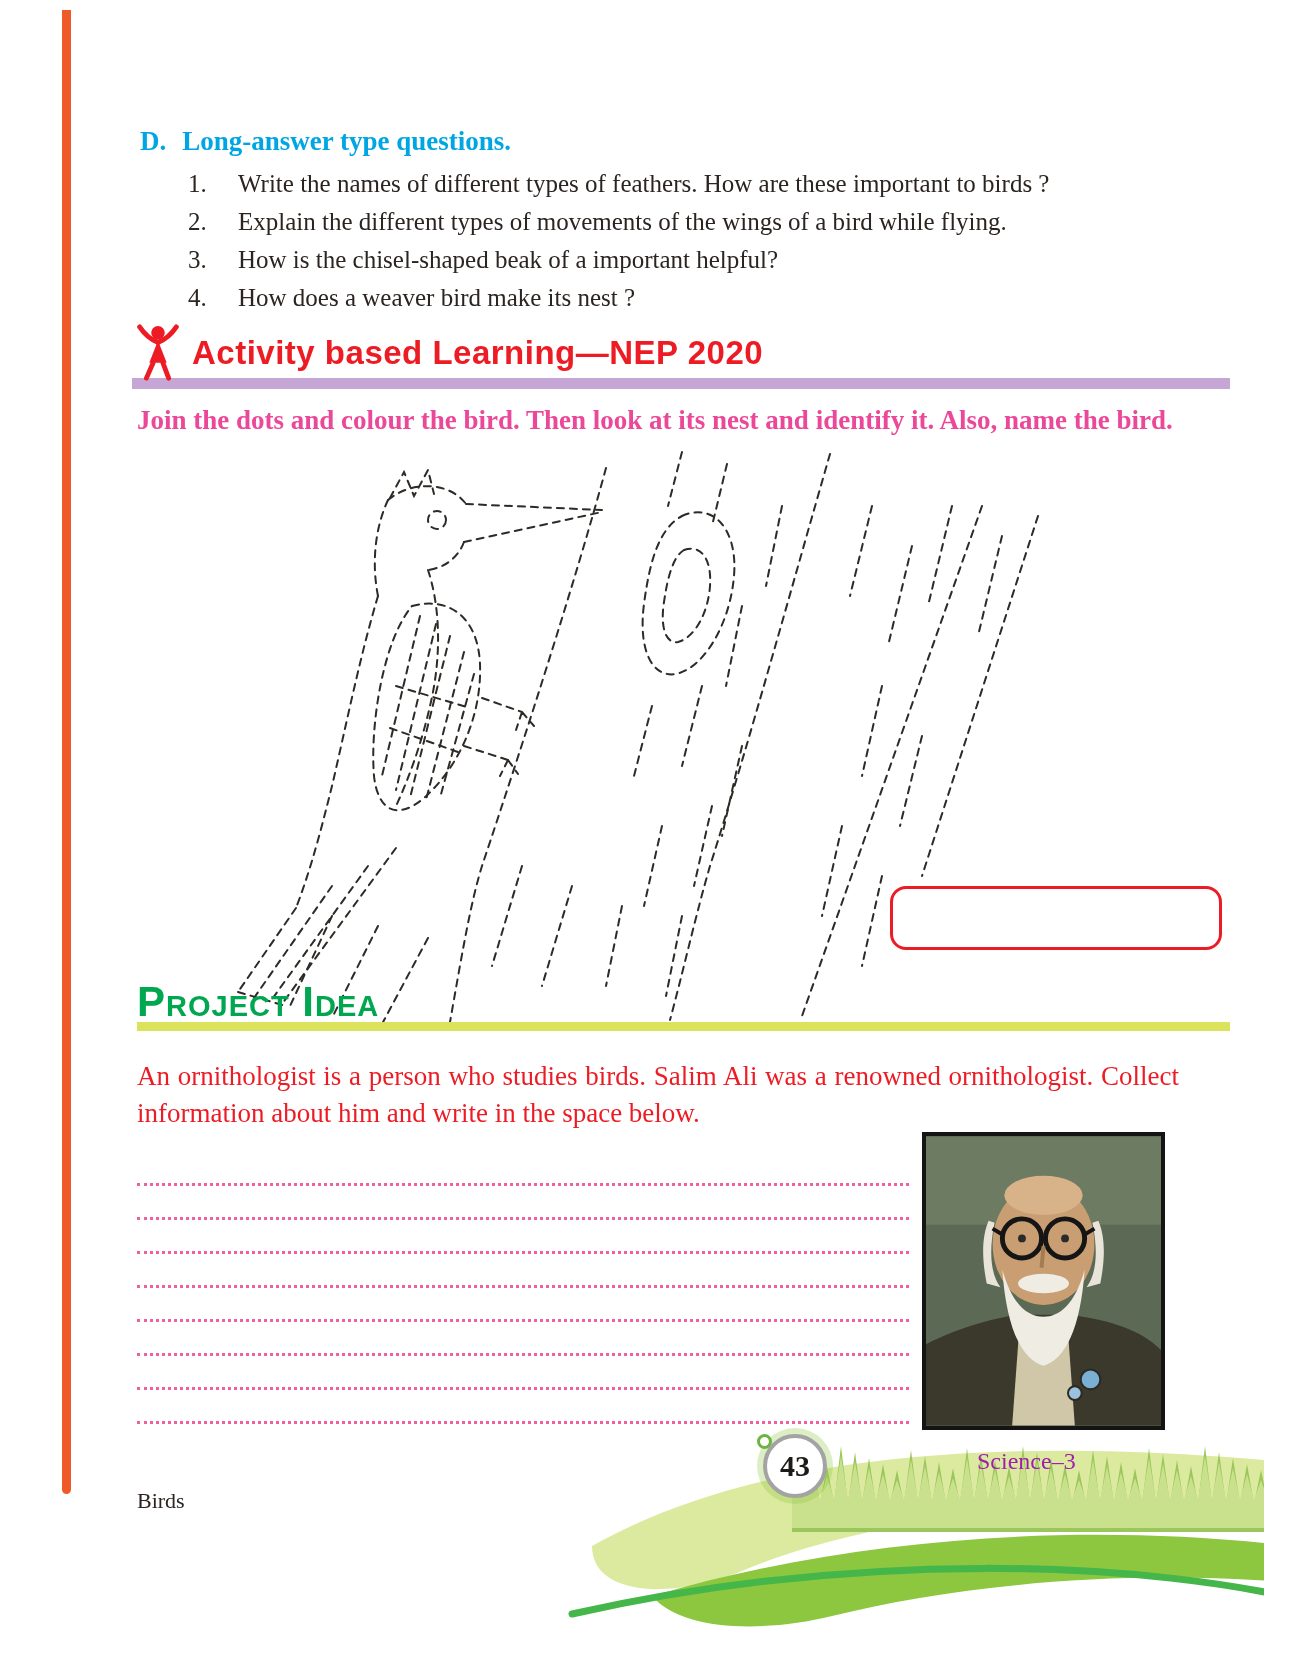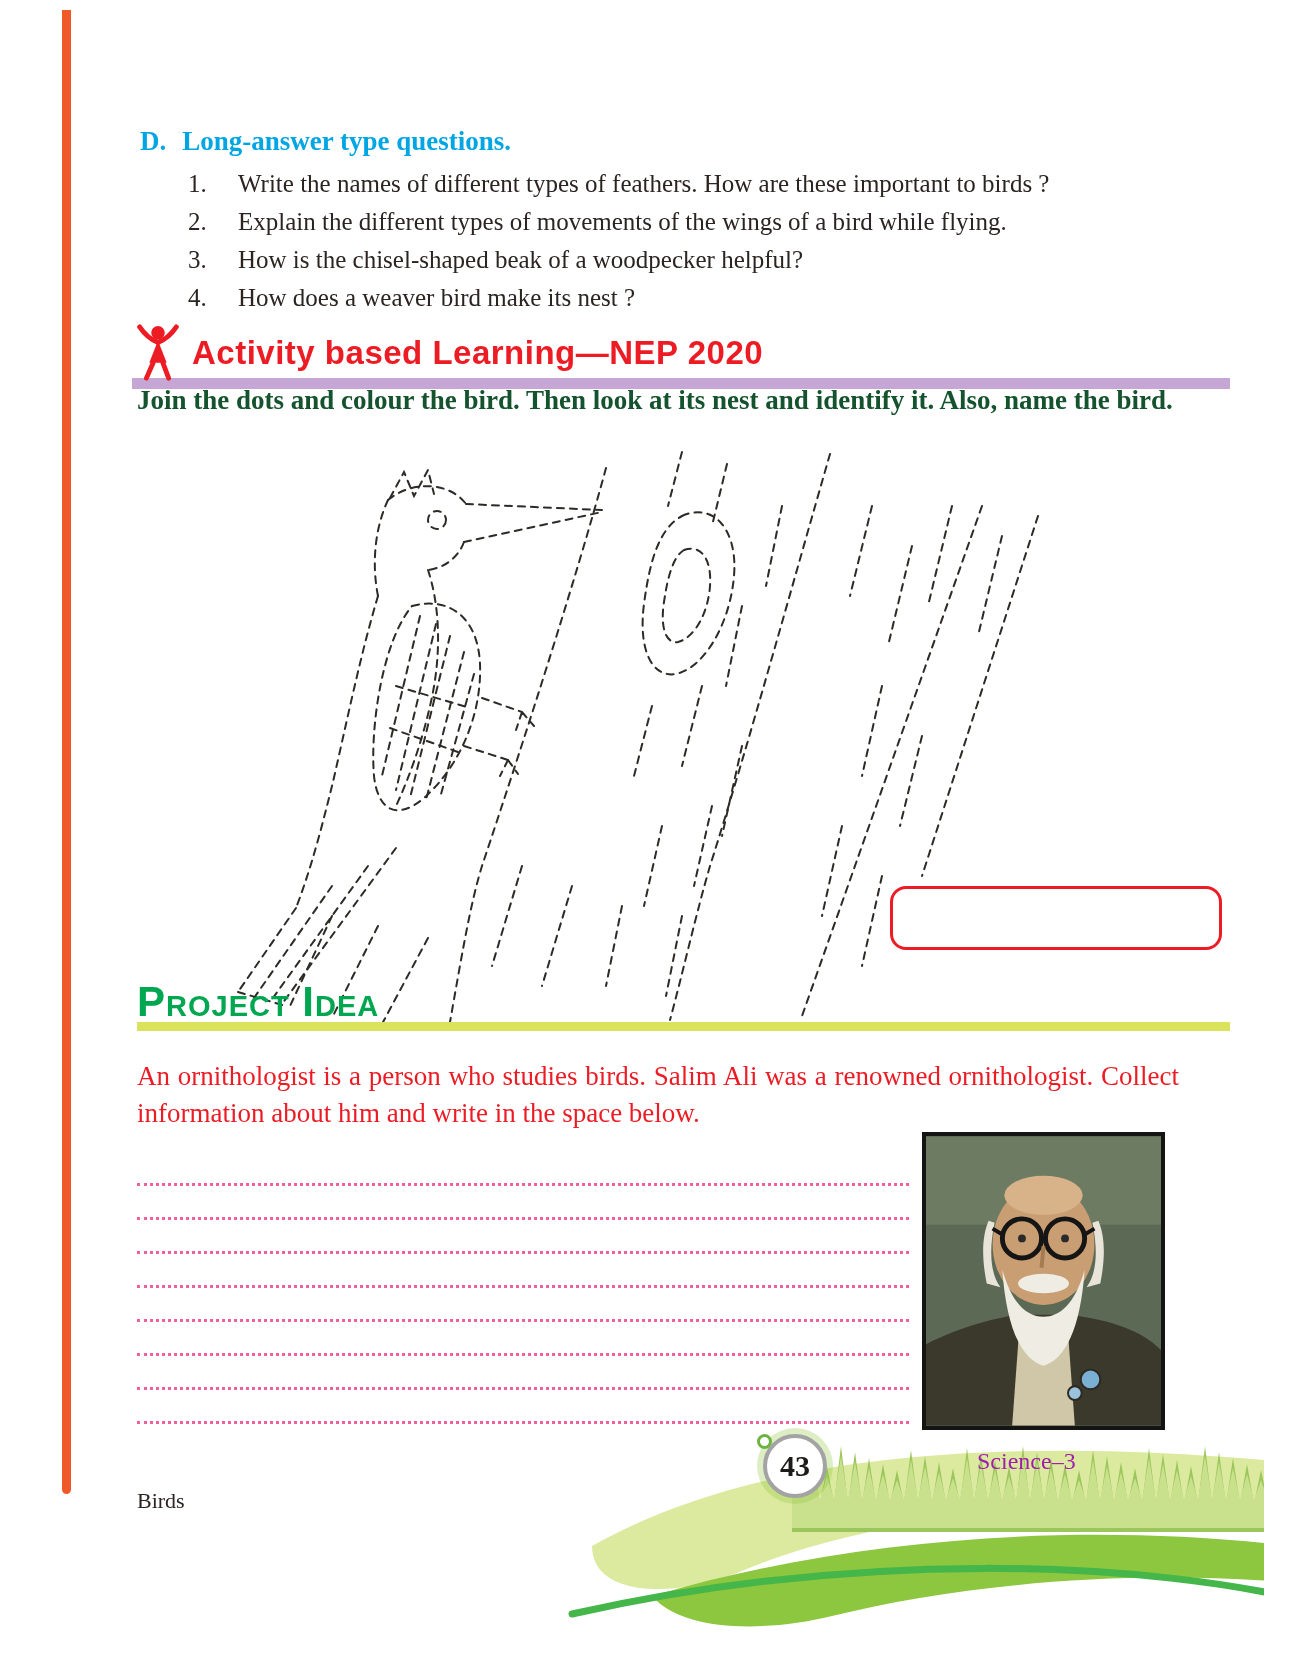--- a/index.html
+++ b/index.html
@@ -16,22 +16,22 @@
   .q-row{display:flex;font-size:25px;line-height:38px;color:#2b2421;}
   .q-num{width:50px;margin-left:48px;flex:none;}
   .q-text{flex:1;}
 
   
   .activity-icon{position:absolute;left:100px;top:314px;width:52px;height:58px;z-index:3;}
   .activity-head{position:absolute;left:160px;top:324px;z-index:3;
         font-family:"Liberation Sans", sans-serif;font-weight:bold;font-size:33px;color:#ed1c24;letter-spacing:.5px;}
   .purple-bar{position:absolute;left:100px;top:368px;width:1098px;height:11px;background:#c6a6d4;z-index:1;}
 
-  .instruction{position:absolute;left:105px;top:372px;width:1048px;
-        font-weight:bold;font-size:27px;line-height:37px;color:#14532d;text-align:justify;}
+  .instruction{position:absolute;left:105px;top:392px;width:1048px;
+        font-weight:bold;font-size:27px;line-height:37px;color:#ec4899;text-align:justify;}
 
   .bird-svg{position:absolute;left:150px;top:436px;width:900px;height:580px;}
 
   .answer-box{position:absolute;left:858px;top:876px;width:332px;height:64px;border:3px solid #ed1c24;border-radius:16px;box-sizing:border-box;background:#fff;}
 
   
   .project-bar{position:absolute;left:105px;top:1012px;width:1093px;height:9px;background:#dbe25b;z-index:1;}
   .project-head{position:absolute;left:105px;top:968px;z-index:2;
         font-family:"Liberation Sans", sans-serif;font-weight:bold;font-size:42px;line-height:48px;
         font-variant:small-caps;letter-spacing:1px;color:#00a650;}
@@ -73,21 +73,21 @@
       <div class="q-row">
         <span class="q-num">1.</span>
         <span class="q-text">Write the names of different types of feathers. How are these important to birds ?</span>
       </div>
       <div class="q-row">
         <span class="q-num">2.</span>
         <span class="q-text">Explain the different types of movements of the wings of a bird while flying.</span>
       </div>
       <div class="q-row">
         <span class="q-num">3.</span>
-        <span class="q-text">How is the chisel-shaped beak of a woodpecker helpful?</span>
+        <span class="q-text">How is the chisel-shaped beak of a important helpful?</span>
       </div>
       <div class="q-row">
         <span class="q-num">4.</span>
         <span class="q-text">How does a weaver bird make its nest ?</span>
       </div>
     </div>
   </div>
 
   <svg class="activity-icon" viewBox="0 0 50 60">
     <g stroke="#ed1c24" stroke-width="5" stroke-linecap="round" fill="#ed1c24">

